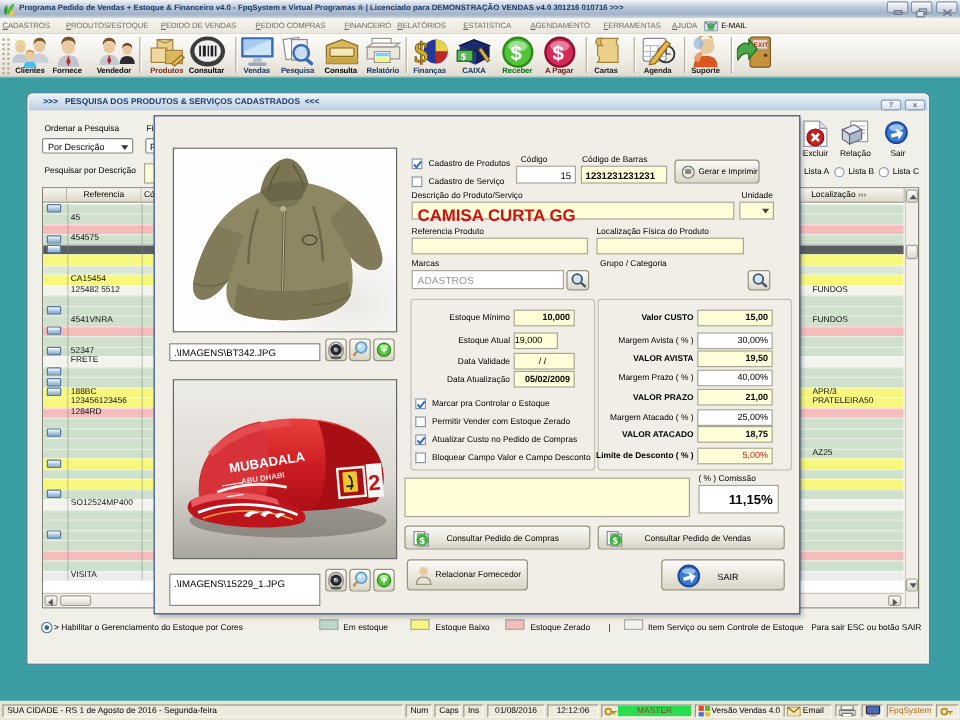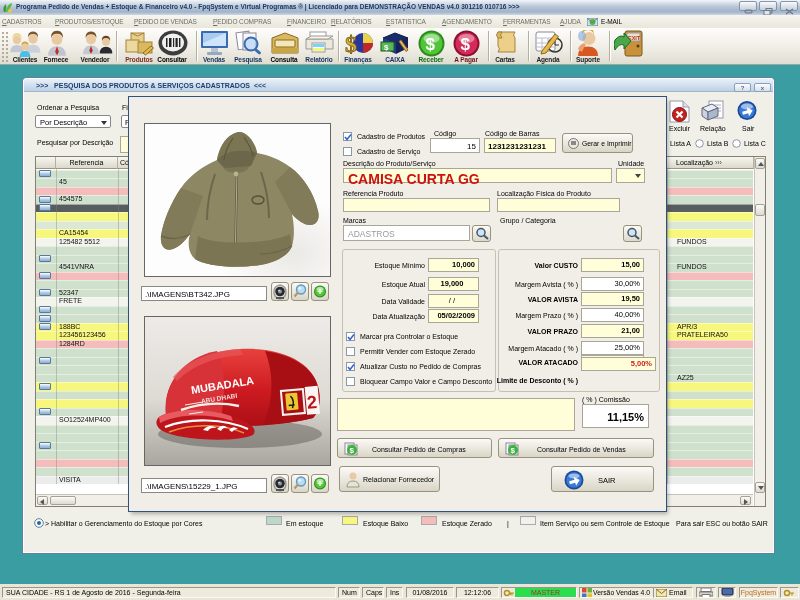--- a/index.html
+++ b/index.html
@@ -486,21 +486,21 @@
 <text x="46" y="72" font-family="Liberation Sans" font-size="11" font-weight="bold" fill="#ffffff" transform="rotate(-9 78 70)">MUBADALA</text>
 <text x="56" y="83" font-family="Liberation Sans" font-size="6.5" font-weight="bold" fill="#f4d8d8" transform="rotate(-9 78 82)">ABU DHABI</text>
 <g transform="rotate(-5 148 86)">
 <rect x="137" y="73" width="22" height="24" fill="none" stroke="#f6f3ee" stroke-width="2"></rect>
 <rect x="141" y="76" width="12" height="17" rx="1" fill="#edc72e"></rect>
 <path d="M146 79 c3 2.5 3 8.5 1 12 M143.5 88 h6" stroke="#1a1a1a" stroke-width="1.5" fill="none"></path>
 <rect x="161" y="71" width="13" height="28" fill="#f8f6f2"></rect>
 <text x="162" y="93" font-family="Liberation Sans" font-size="18" font-weight="bold" fill="#c01218">2</text>
 </g>
 </svg></div>
-<div class="wf" style="left:12px;top:381px;width:126px;height:15px;border-color:#888">
+<div class="wf" style="left:12px;top:381px;width:126px;height:27px;border-color:#888">
       <span style="position:absolute;left:3px;top:3px;font-size:8px;white-space:nowrap">.\IMAGENS\15229_1.JPG</span>
     </div>
 <div class="btn" style="left:142px;top:377px;width:18px;height:19px">
       <svg width="16" height="17" style="position:absolute;left:0px;top:0px">
         <path d="M8 2 q-6 1 -6 7 q0 6 6 7 q6 -1 6 -7 q0 -6 -6 -7" fill="none" stroke="#999" stroke-width="1.4"></path>
         <circle cx="8" cy="8.5" r="4.8" fill="#2a2a2a"></circle>
         <circle cx="8" cy="8.5" r="2" fill="#8a9ab0"></circle>
         <circle cx="7" cy="7.5" r="0.8" fill="#e8f0f8"></circle>
         <rect x="4" y="14" width="8" height="2" fill="#555"></rect>
       </svg>
@@ -564,21 +564,21 @@
       </svg></div>
 <div class="lbl" style="left:371px;top:120px">Grupo / Categoria</div>
 <div class="mag" style="left:494px;top:128px;width:19px;height:17px"><svg width="17" height="15">
         <circle cx="8" cy="6.5" r="4" fill="#cfe4f8" stroke="#456" stroke-width="1.5"></circle>
         <line x1="11" y1="9.5" x2="15" y2="13" stroke="#456" stroke-width="2"></line>
       </svg></div>
 <div class="grp" style="left:213px;top:152px;width:154px;height:143px"></div>
 <div class="vlbl" style="left:213px;top:165px;width:83px">Estoque Mínimo</div>
 <div class="vfld yf" style="left:299px;top:161px;width:51px;text-align:right;font-weight:bold">10,000</div>
 <div class="vlbl" style="left:213px;top:184px;width:83px">Estoque Atual</div>
-<div class="vfld yf" style="left:299px;top:180px;width:51px;text-align:center;font-weight:bold">19,000</div>
+<div class="vfld yf" style="left:299px;top:180px;width:37px;text-align:left;font-weight:normal">19,000</div>
 <div class="vlbl" style="left:213px;top:201px;width:83px">Data Validade</div>
 <div class="vfld yf" style="left:299px;top:197px;width:51px;text-align:center;font-weight:normal">/ /</div>
 <div class="vlbl" style="left:213px;top:216px;width:83px">Data Atualização</div>
 <div class="vfld yf" style="left:299px;top:212px;width:51px;text-align:right;font-weight:bold">05/02/2009</div>
 <div class="cb" style="left:217px;top:235px"></div>
     <svg class="abs" style="left:218px;top:236px" width="8" height="8">
       <path d="M1 4 L3 6.5 L7 1.5" stroke="#3366cc" stroke-width="1.6" fill="none"></path>
     </svg>
     <div class="lbl" style="left:231px;top:236px">Marcar pra Controlar o Estoque</div>
 <div class="cb" style="left:217px;top:250px"></div>
@@ -599,21 +599,21 @@
 <div class="vfld yf" style="left:452px;top:195px;width:63px;font-weight:bold;color:#000">19,50</div>
 <div class="vlbl" style="left:363px;top:215px;width:86px;font-weight:normal">Margem Prazo ( % )</div>
 <div class="vfld wf" style="left:452px;top:211px;width:63px;font-weight:normal;color:#000">40,00%</div>
 <div class="vlbl" style="left:363px;top:231px;width:86px;font-weight:bold">VALOR PRAZO</div>
 <div class="vfld yf" style="left:452px;top:227px;width:63px;font-weight:bold;color:#000">21,00</div>
 <div class="vlbl" style="left:363px;top:248px;width:86px;font-weight:normal">Margem Atacado ( % )</div>
 <div class="vfld wf" style="left:452px;top:244px;width:63px;font-weight:normal;color:#000">25,00%</div>
 <div class="vlbl" style="left:363px;top:262px;width:86px;font-weight:bold">VALOR ATACADO</div>
 <div class="vfld yf" style="left:452px;top:258px;width:63px;font-weight:bold;color:#000">18,75</div>
 <div class="vlbl" style="left:363px;top:280px;width:86px;font-weight:bold">Limite de Desconto ( % )</div>
-<div class="vfld yf" style="left:452px;top:260px;width:75px;font-weight:bold;color:#cc2222">5,00%</div>
+<div class="vfld yf" style="left:452px;top:276px;width:63px;font-weight:normal;color:#cc2222">5,00%</div>
 <div class="yf" style="left:208px;top:301px;width:238px;height:33px"></div>
 <div class="lbl" style="left:453px;top:299px">( % ) Comissão</div>
 <div class="wf" style="left:453px;top:307px;width:67px;height:24px">
       <span style="position:absolute;right:4px;top:6px;font-size:11px;font-weight:bold">11,15%</span>
     </div>
 <div class="btn" style="left:208px;top:341px;width:155px;height:20px">
       <svg width="16" height="14" style="position:absolute;left:6px;top:3px">
         <rect x="1" y="1" width="9" height="11" fill="#fff" stroke="#889"></rect>
         <rect x="4" y="3" width="9" height="10" fill="#f4f4f6" stroke="#889"></rect>
         <circle cx="8" cy="8" r="5" fill="#3cb43c"></circle>

